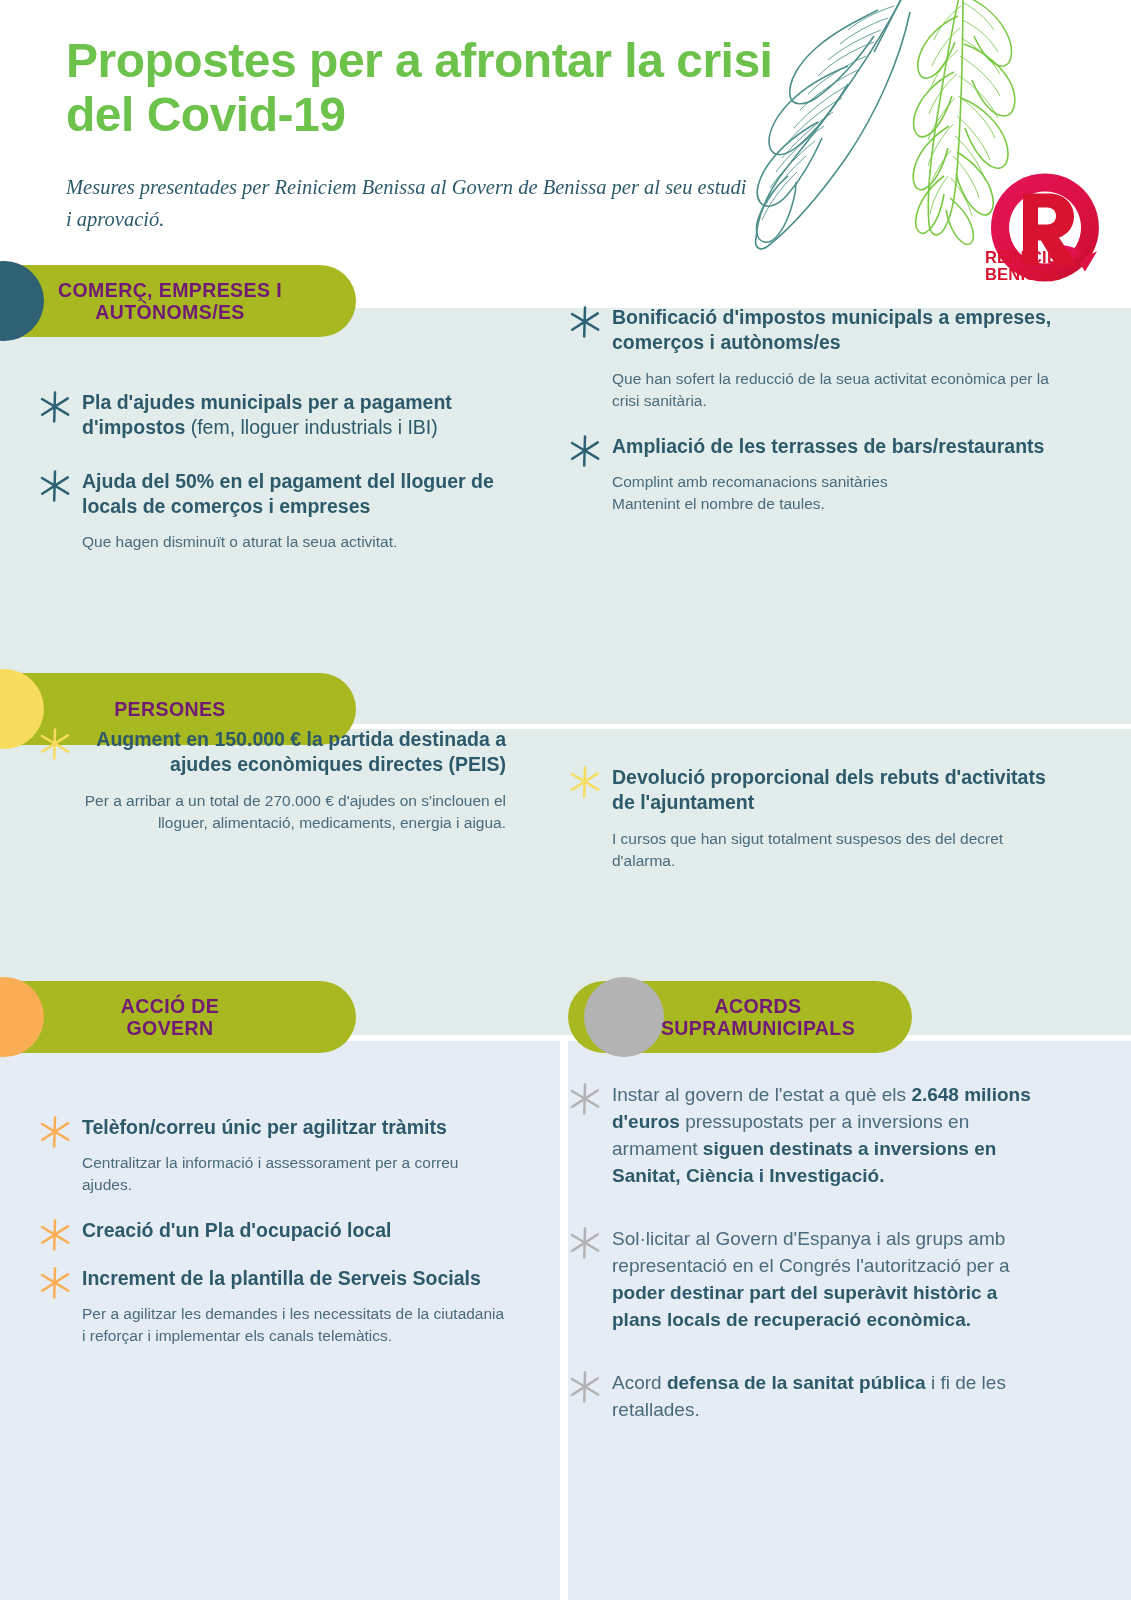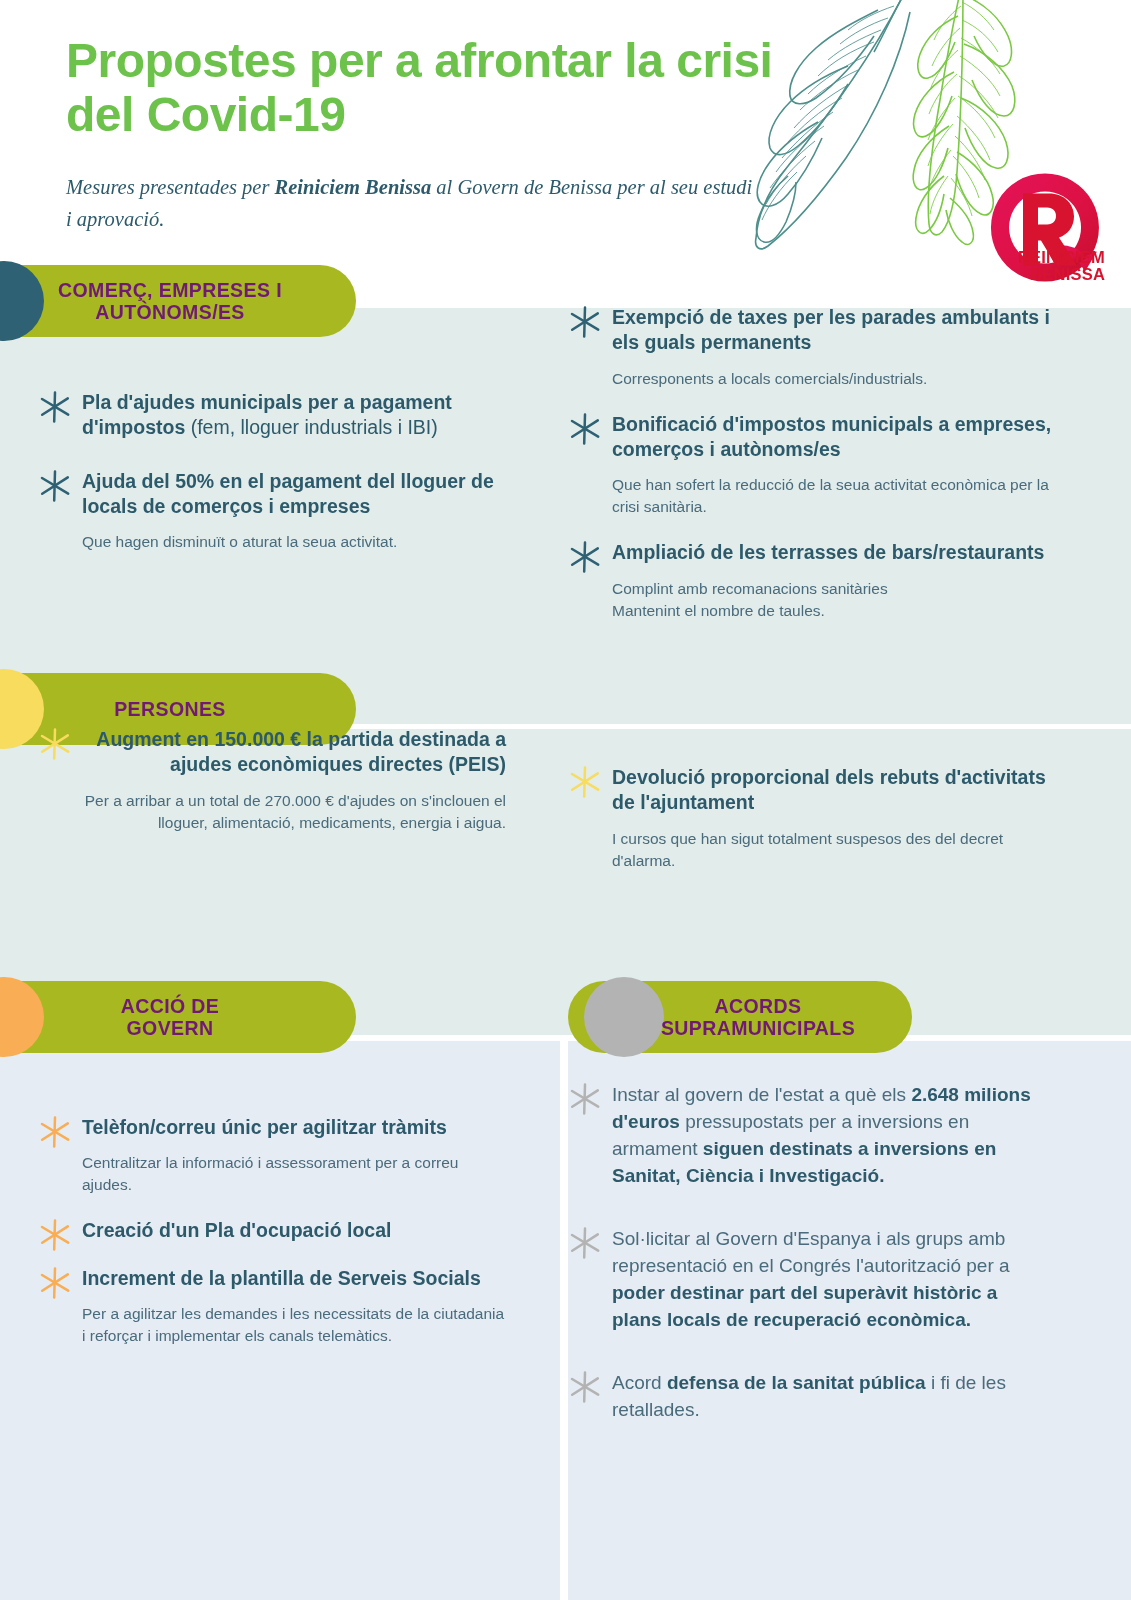--- a/index.html
+++ b/index.html
@@ -48,32 +48,32 @@
   .subtitle {
     position: absolute;
     left: 66px; top: 172px;
     width: 690px;
     font-family: "Liberation Serif", serif;
     font-style: italic;
     font-size: 20.5px;
     line-height: 1.55;
     color: #2d5a6b;
   }
-  .subtitle b { font-weight: bold; }
+  .subtitle b { font-weight: normal; }
 
   
   #leaves { position: absolute; left: 718px; top: -14px; width: 300px; height: 275px; }
 
   
   #logo { position: absolute; left: 985px; top: 160px; width: 120px; height: 135px; }
   .logo-text {
     position: absolute;
     left: 985px; top: 249px;
     width: 120px;
-    text-align: right;
+    text-align: left;
     font-size: 16.5px;
     font-weight: bold;
     line-height: 1.04;
     color: #d8132f;
     letter-spacing: 0.2px;
   }
 
   
   .pill {
     position: absolute;
@@ -303,30 +303,20 @@
       </div>
     </div>
   <div class="col" id="col-s1-right">
       <div class="item">
         <div class="item-head"><svg class="ast" viewBox="0 0 34 34">
             <g stroke="#2d6173" stroke-width="2.5" stroke-linecap="round">
               <line x1="17" y1="2.5" x2="16.2" y2="31.5"></line>
               <line x1="4" y1="9" x2="30.2" y2="24.6"></line>
               <line x1="4.2" y1="24.8" x2="29.8" y2="8.4"></line>
             </g>
-          </svg><span>Exempció de taxes per les parades ambulants i els guals permanents</span></div>
-        <div class="item-note">Corresponents a locals comercials/industrials.</div>
-      </div>
-      <div class="item">
-        <div class="item-head"><svg class="ast" viewBox="0 0 34 34">
-            <g stroke="#2d6173" stroke-width="2.5" stroke-linecap="round">
-              <line x1="17" y1="2.5" x2="16.2" y2="31.5"></line>
-              <line x1="4" y1="9" x2="30.2" y2="24.6"></line>
-              <line x1="4.2" y1="24.8" x2="29.8" y2="8.4"></line>
-            </g>
           </svg><span>Bonificació d'impostos municipals a empreses, comerços i autònoms/es</span></div>
         <div class="item-note">Que han sofert la reducció de la seua activitat econòmica per la crisi sanitària.</div>
       </div>
       <div class="item">
         <div class="item-head"><svg class="ast" viewBox="0 0 34 34">
             <g stroke="#2d6173" stroke-width="2.5" stroke-linecap="round">
               <line x1="17" y1="2.5" x2="16.2" y2="31.5"></line>
               <line x1="4" y1="9" x2="30.2" y2="24.6"></line>
               <line x1="4.2" y1="24.8" x2="29.8" y2="8.4"></line>
             </g>

